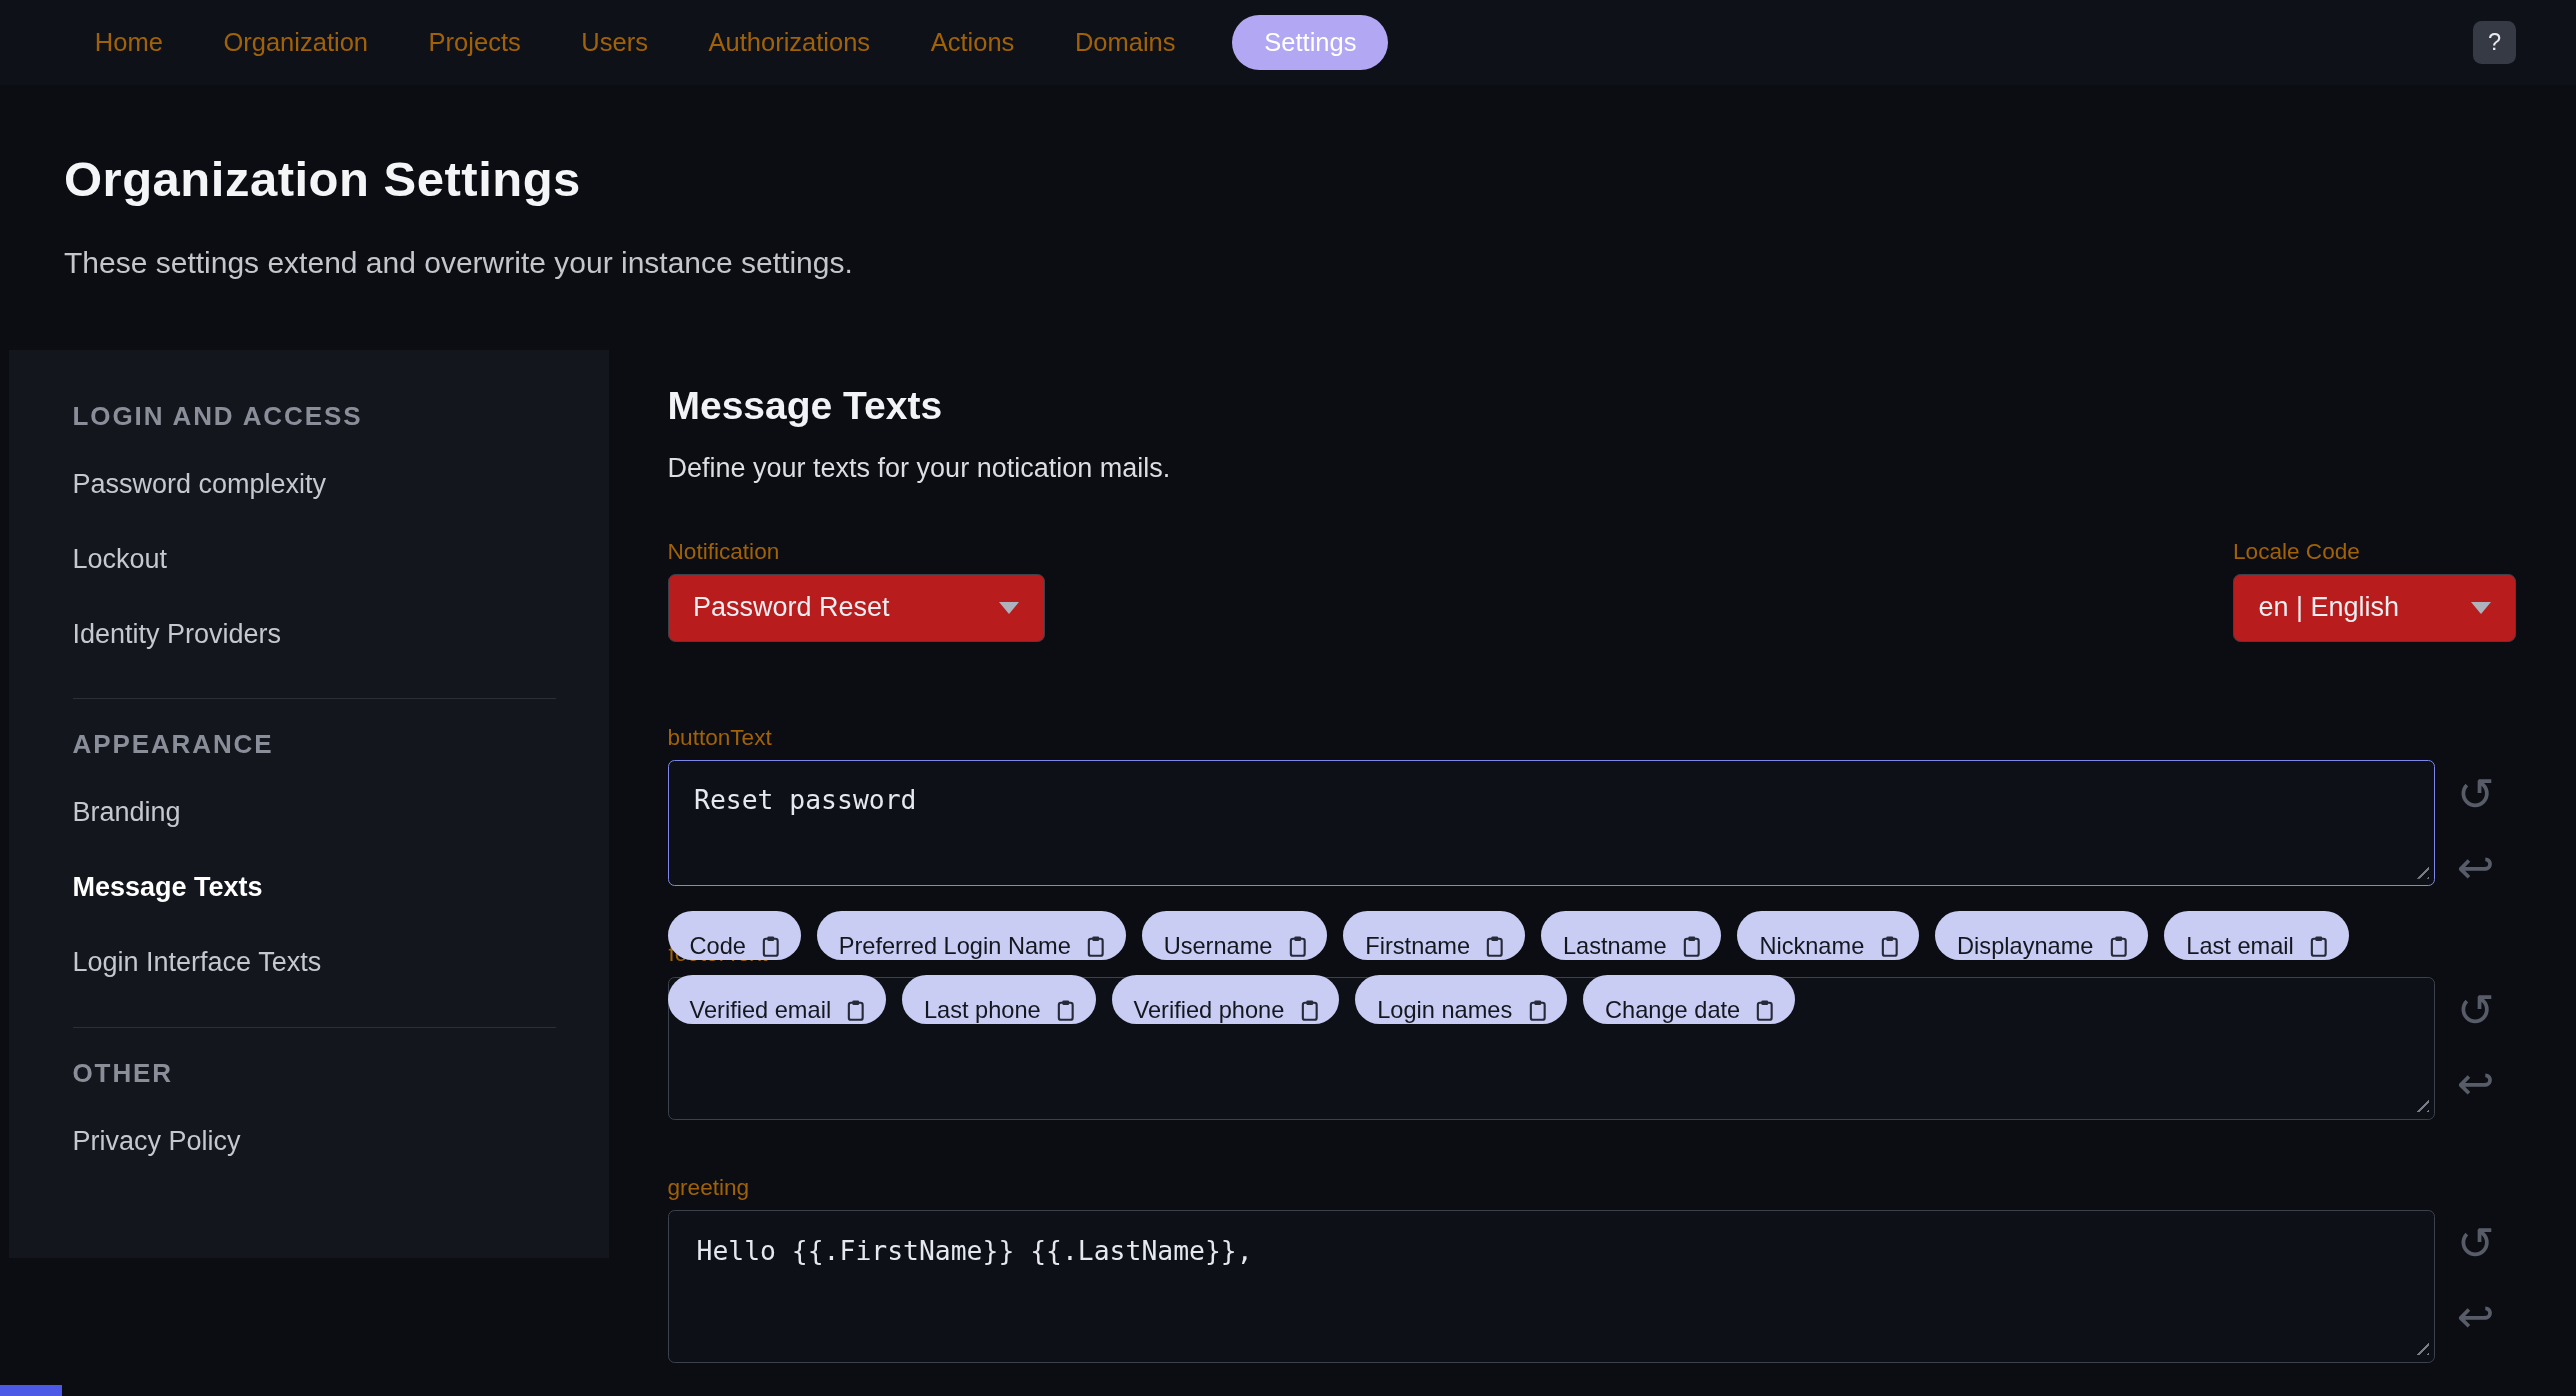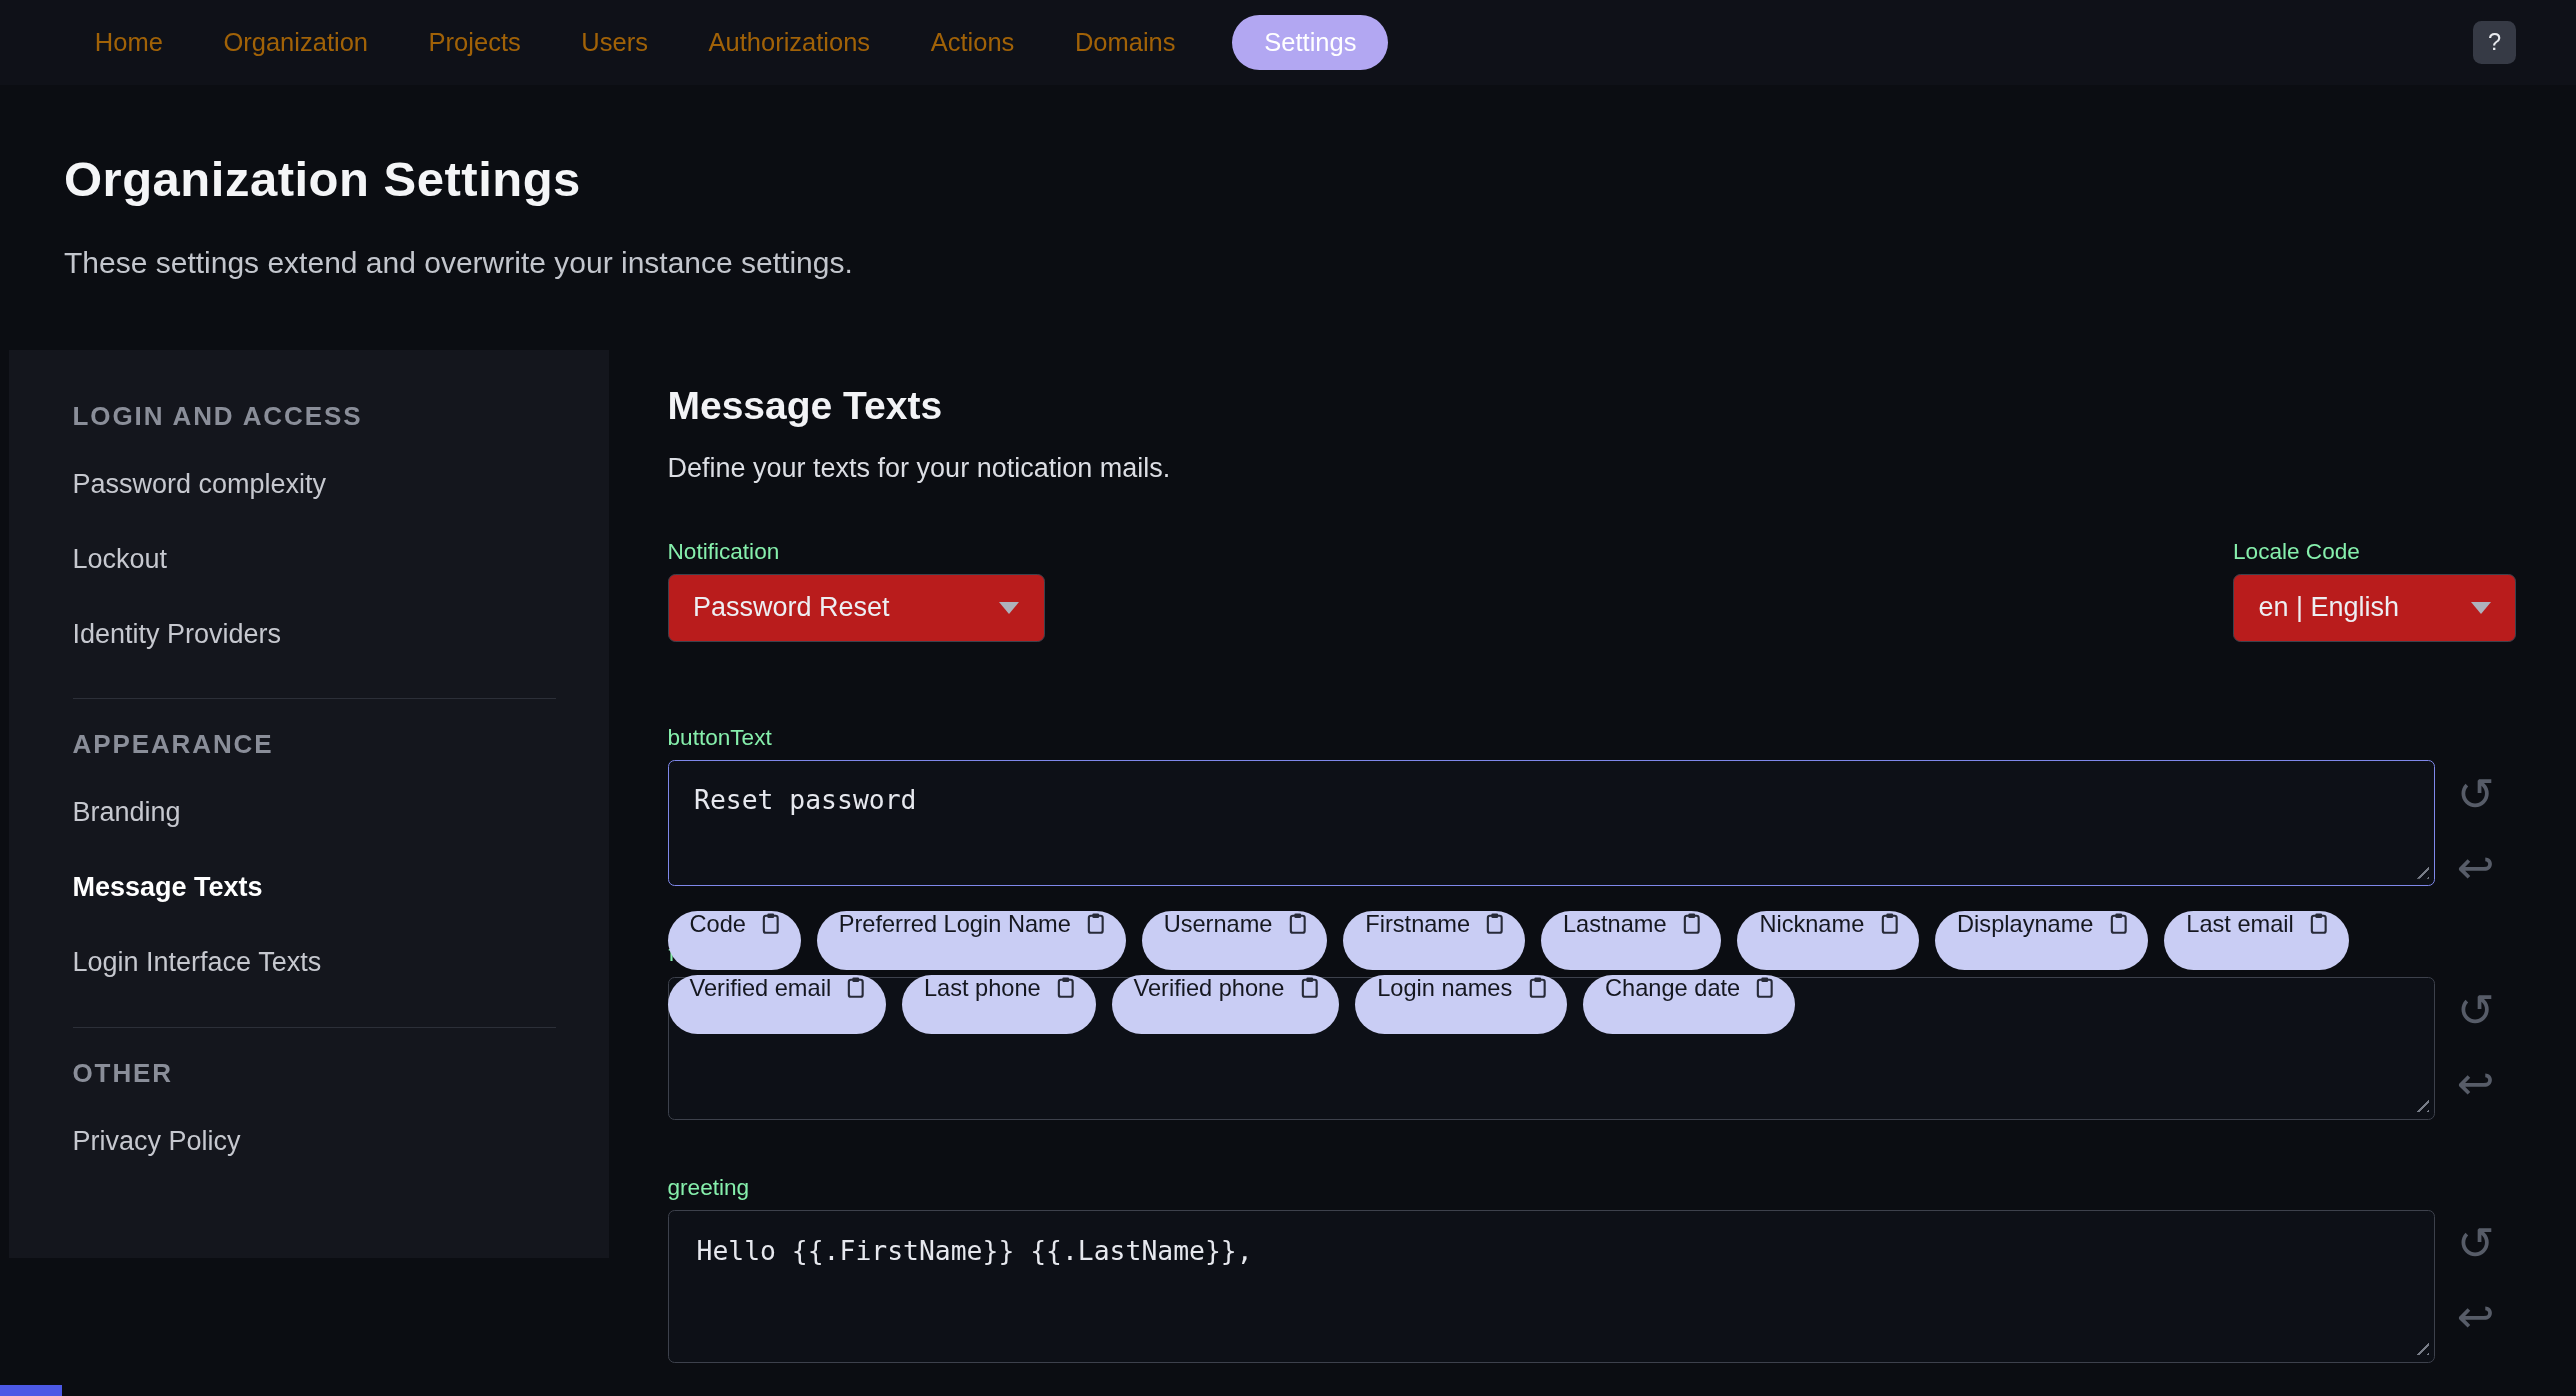--- a/index.html
+++ b/index.html
@@ -69,21 +69,21 @@
     margin:26.4px 53px 30px 64px;
   }
   
   .main{flex:1;padding:34px 60px 0 59px;min-width:0;}
   .section-title{font-size:39px;font-weight:700;color:#f2f3f6;}
   .section-sub{margin-top:24.5px;font-size:27px;color:#dcdee4;}
   .selects-row{
     margin-top:55px;
     display:flex;justify-content:space-between;align-items:flex-end;
   }
-  .field-label{font-size:22.6px;color:#86efac;margin-bottom:9.4px;}
+  .field-label{font-size:22.6px;color:#a16207;margin-bottom:9.4px;}
   .select{
     height:68px;border:0.9px solid #3d414c;border-radius:7.5px;
     background:#b91c1c;
     display:flex;align-items:center;justify-content:space-between;
     padding:0 24.5px;cursor:pointer;
   }
   .notification-select{width:377px;}
   .locale-col{width:283px;}
   .select-value{font-size:27px;color:#edeef2;}
   .caret{
@@ -121,24 +121,24 @@
   }
   
   .footer-area{position:relative;margin-top:21px;}
   .chips-row{position:absolute;left:0;display:flex;gap:16px;z-index:3;}
   .chips-row.row1{top:0;}
   .chips-row.row2{top:64px;}
   .footer-label{position:absolute;top:30px;left:0.9px;z-index:1;}
   .footer-ta-row{padding-top:66px;}
   .footer-ta-row .ta{height:143px;}
   .chip{
-    height:59px;border:none;border-radius:943px;cursor:pointer;
+    height:49px;border:none;border-radius:943px;cursor:pointer;
     background:var(--chip-bg);color:#15171f;
-    display:inline-flex;align-items:flex-start;gap:12.3px;
-    padding:0 17px 0 22px;
+    display:inline-flex;align-items:flex-end;gap:12.3px;
+    padding:8px 17px 0 22px;
     font-family:inherit;font-size:23.6px;font-weight:500;white-space:nowrap;
   }
   .clip-icon{flex:0 0 auto;}
   .greeting-block{margin-top:55px;}
   .greeting-block .ta{height:153px;padding-left:28px;}
   
   .bottom-accent{
     position:absolute;left:0;bottom:0;width:62px;height:12.3px;
     background:#4c59e6;
   }

